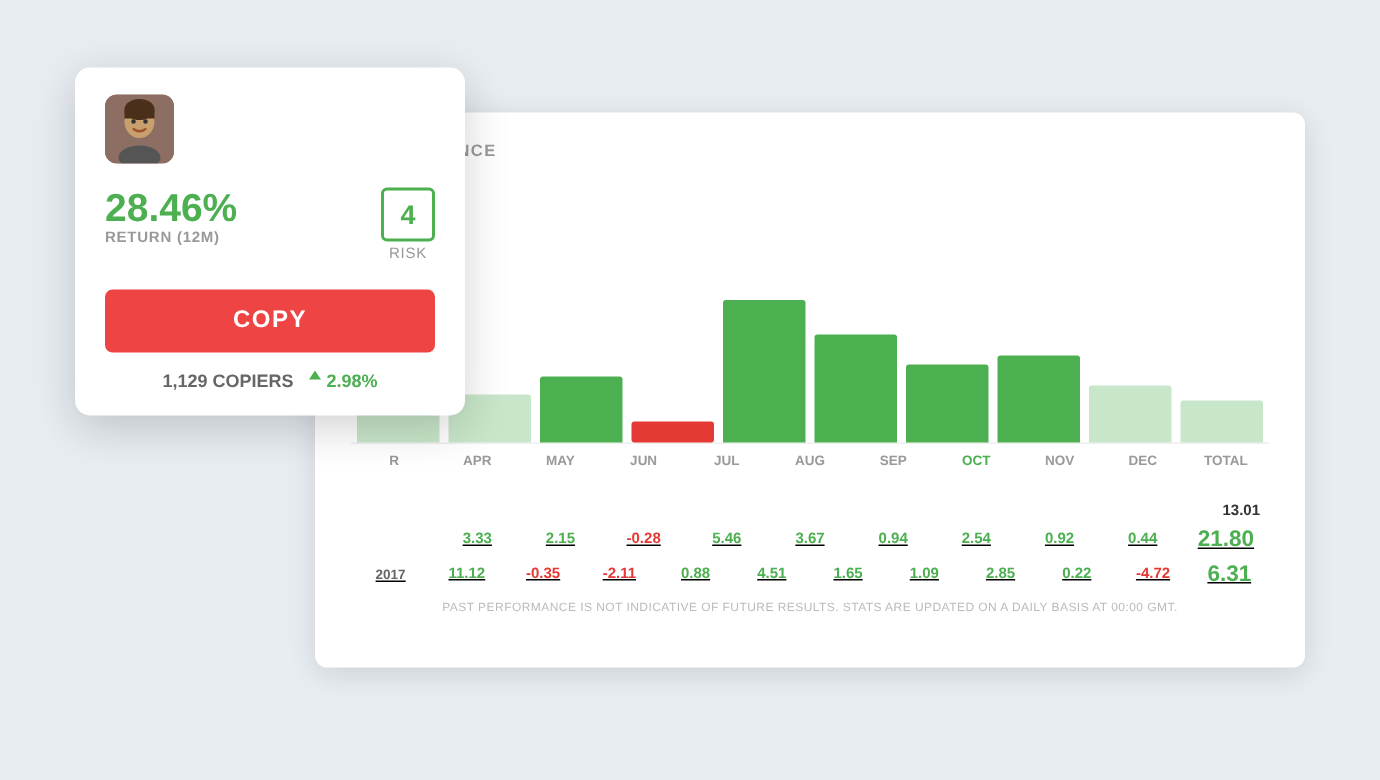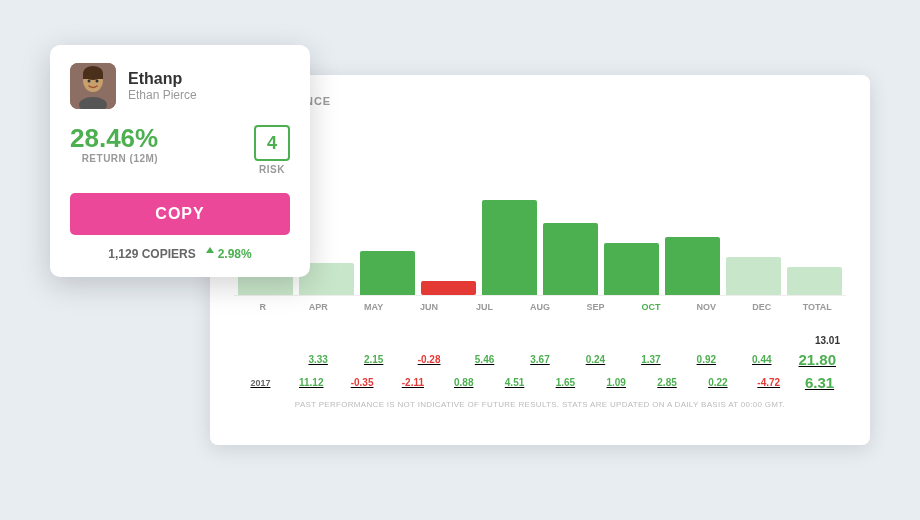--- a/index.html
+++ b/index.html
@@ -197,21 +197,20 @@
     .profile-fullname {
       font-size: 12px;
       color: #999;
     }
 
     .stats-section {
       display: flex;
       justify-content: space-between;
       align-items: flex-start;
       margin-bottom: 18px;
-      text-align: right;
     }
 
     .return-section {}
 
     .return-value {
       font-size: 26px;
       font-weight: 700;
       color: #4caf50;
       line-height: 1;
     }
@@ -239,29 +238,29 @@
       align-items: center;
       justify-content: center;
       font-size: 18px;
       font-weight: 700;
       color: #4caf50;
     }
 
     .risk-label {
       font-size: 10px;
       color: #999;
-      font-weight: 700;
+      font-weight: 400;
       letter-spacing: 0.5px;
       margin-top: 3px;
     }
 
     .copy-button {
       width: 100%;
       padding: 12px;
-      background: #ec4899;
+      background: #ef4444;
       color: #fff;
       border: none;
       border-radius: 5px;
       font-size: 16px;
       font-weight: 700;
       letter-spacing: 1px;
       cursor: pointer;
       margin-bottom: 12px;
     }
 
@@ -377,22 +376,22 @@
       <span class="total-right">13.01</span>
     </div>
 
     <div class="data-row">
       <div class="data-cell label"></div>
       <div class="data-cell positive" style="color:#4caf50">3.33</div>
       <div class="data-cell positive" style="color:#4caf50">2.15</div>
       <div class="data-cell negative">-0.28</div>
       <div class="data-cell positive" style="color:#4caf50">5.46</div>
       <div class="data-cell positive" style="color:#4caf50">3.67</div>
-      <div class="data-cell positive" style="color:#4caf50">0.24</div>
-      <div class="data-cell positive" style="color:#4caf50">1.37</div>
+      <div class="data-cell positive" style="color:#4caf50">0.94</div>
+      <div class="data-cell positive" style="color:#4caf50">2.54</div>
       <div class="data-cell positive" style="color:#4caf50">0.92</div>
       <div class="data-cell positive" style="color:#4caf50">0.44</div>
       <div class="data-cell total-val" style="color:#4caf50; font-weight:700">21.80</div>
     </div>
 
     <div class="data-row">
       <div class="data-cell label">2017</div>
       <div class="data-cell positive" style="color:#4caf50">11.12</div>
       <div class="data-cell negative">-0.35</div>
       <div class="data-cell negative">-2.11</div>
@@ -422,24 +421,20 @@
           <rect x="13" y="10" width="20" height="6" fill="#4a2f1a"></rect>
 
           <ellipse cx="23" cy="42" rx="14" ry="8" fill="#555"></ellipse>
 
           <circle cx="19" cy="18" r="1.5" fill="#333"></circle>
           <circle cx="27" cy="18" r="1.5" fill="#333"></circle>
 
           <path d="M19 23 Q23 26 27 23" stroke="#a0522d" stroke-width="1.5" fill="none" stroke-linecap="round"></path>
         </svg>
       </div>
-      <div class="profile-names">
-        <span class="profile-username">Ethanp</span>
-        <span class="profile-fullname">Ethan Pierce</span>
-      </div>
     </div>
 
     <div class="stats-section">
       <div class="return-section">
         <div class="return-value">28.46%</div>
         <div class="return-label">RETURN (12M)</div>
       </div>
       <div class="risk-section">
         <div class="risk-badge">4</div>
         <div class="risk-label">RISK</div>

